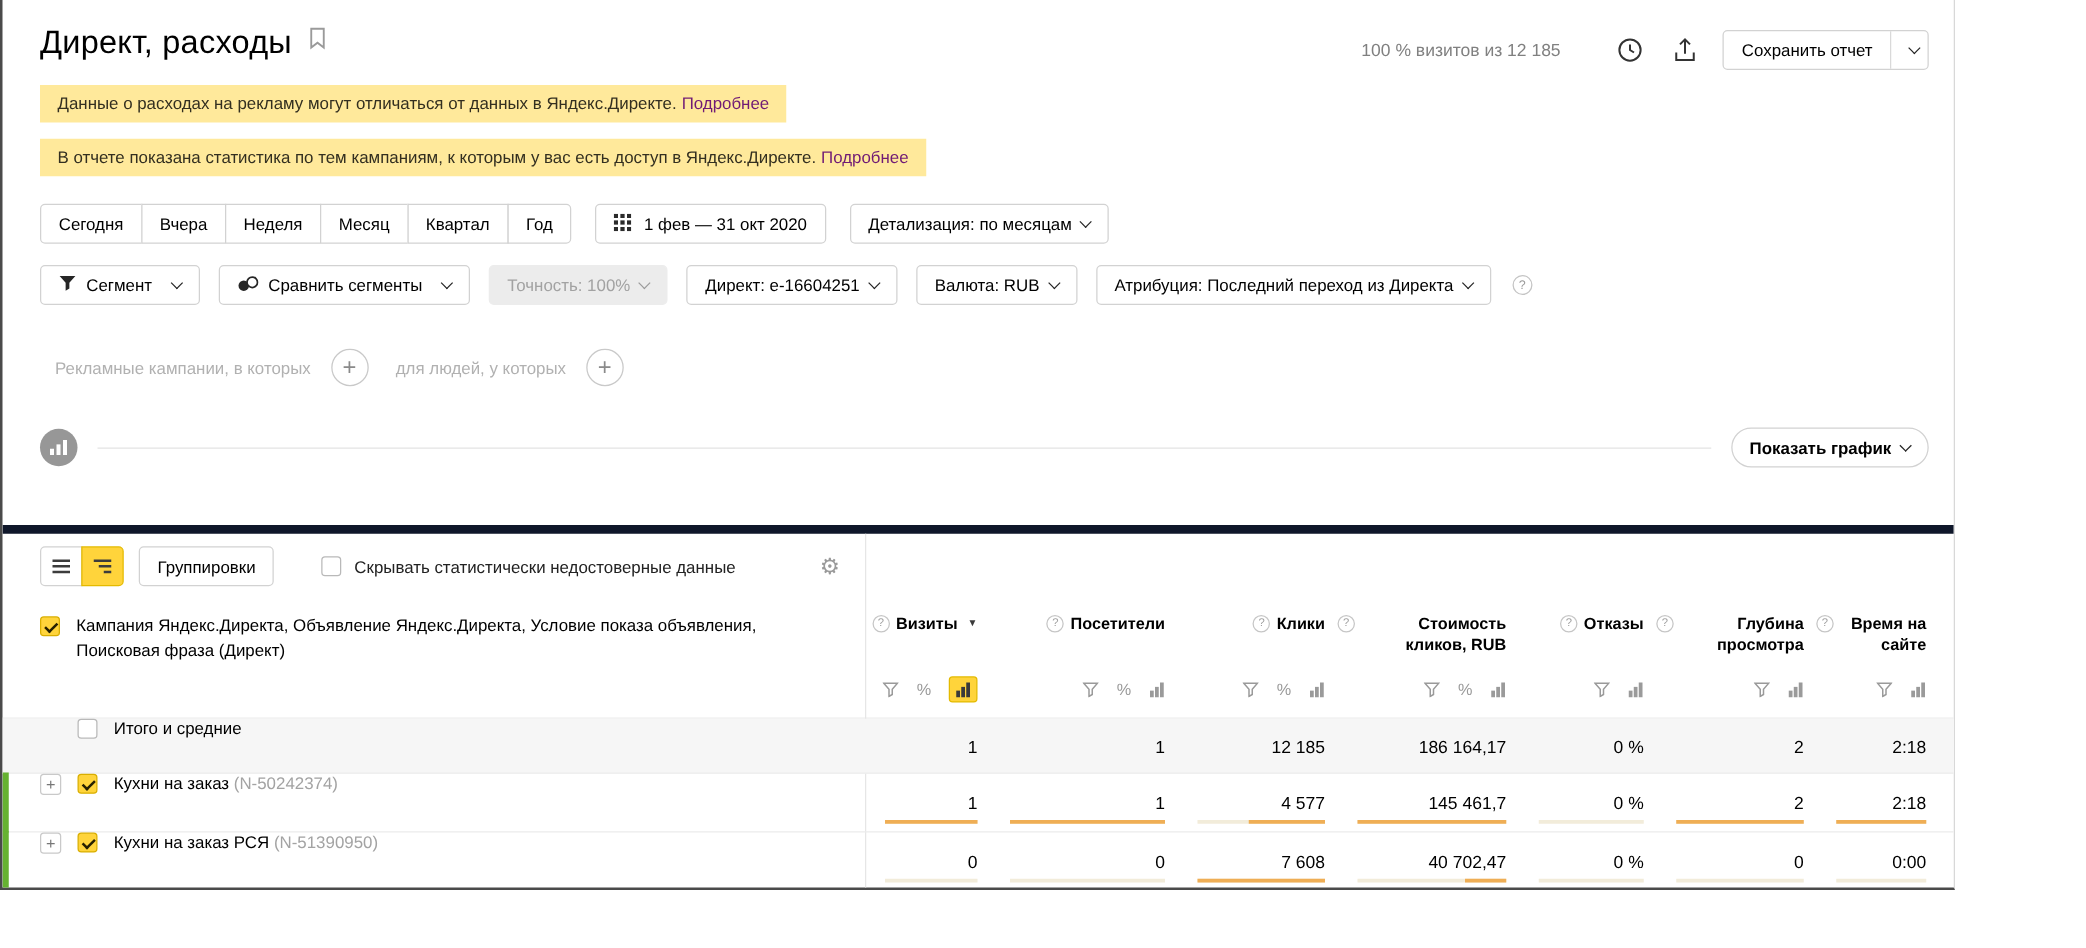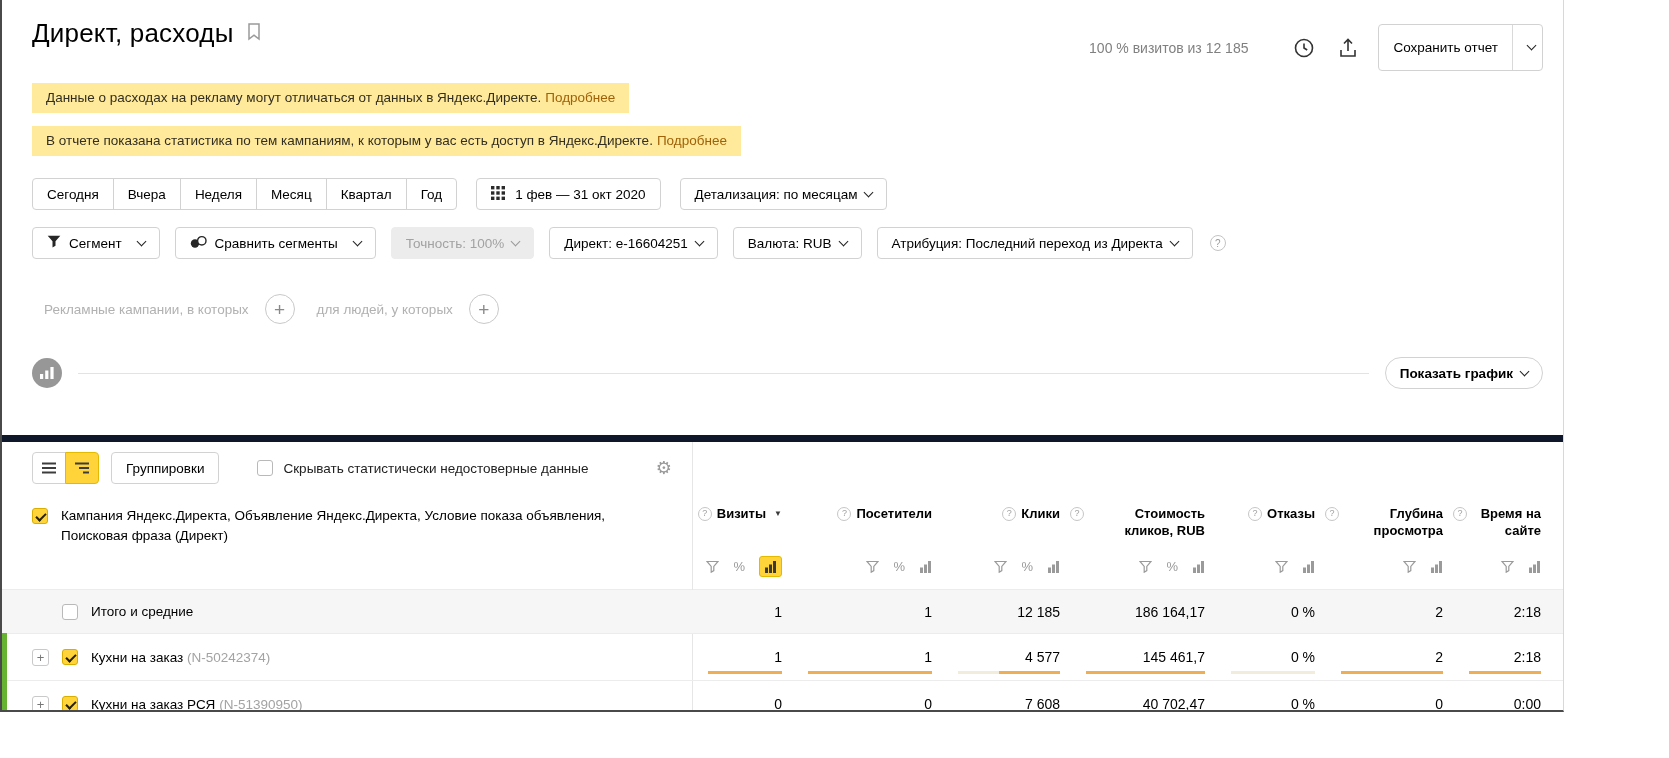--- a/index.html
+++ b/index.html
@@ -18,29 +18,29 @@
   .page-title { font-size: 26px; font-weight: 400; letter-spacing: .2px; }
   .topbar-right { display: flex; align-items: center; margin-top: 6px; }
   .visits-summary { color: #808080; font-size: 14px; margin-right: 42px; white-space: nowrap; }
   .iconbtn { width: 28px; height: 28px; display: flex; align-items: center; justify-content: center; margin-right: 16px; cursor: pointer; background: none; border: none; }
   .btn {
     display: inline-flex; align-items: center; height: 32px; padding: 0 14px;
     background: #fff; border: 1px solid #d2d2d2; border-radius: 4px;
     font-size: 13.5px; color: #000; cursor: pointer; white-space: nowrap;
     font-family: inherit;
   }
-  .btn-split { display: inline-flex; align-items: stretch; border: 1px solid #d2d2d2; border-radius: 4px; background: #fff; cursor: pointer; height: 47px; }
+  .btn-split { display: inline-flex; align-items: stretch; border: 1px solid #d2d2d2; border-radius: 4px; background: #fff; cursor: pointer; height: 32px; }
   .btn-split .main { display: flex; align-items: center; padding: 0 14px; font-size: 13.5px; }
   .btn-split .arrow { display: flex; align-items: center; justify-content: center; width: 30px; border-left: 1px solid #d9d9d9; }
   .chev { display: inline-block; width: 7px; height: 7px; border-right: 1.5px solid #222; border-bottom: 1.5px solid #222; transform: rotate(45deg); margin-left: 8px; position: relative; top: -2px; }
   .chev.gray { border-color: #9a9a9a; }
   
   .notice { display: table; margin: 12px 0 13px 30px; background: #ffe99b; padding: 7px 14px 8px; font-size: 13.5px; color: #332f20; }
   .notice + .notice { margin-top: 0; }
-  .notice a { color: #a16207; text-decoration: none; margin-left: 4px; cursor: pointer; }
+  .notice a { color: #701a75; text-decoration: none; margin-left: 4px; cursor: pointer; }
   
   .period-row { display: flex; margin: 22px 0 0 30px; gap: 19px; align-items: center; }
   .seg { display: inline-flex; }
   .seg .btn { border-radius: 0; margin-left: -1px; position: relative; }
   .seg .btn:first-child { border-radius: 4px 0 0 4px; margin-left: 0; }
   .seg .btn:last-child { border-radius: 0 4px 4px 0; }
   .date-btn { gap: 10px; }
   
   .filters-row { display: flex; margin: 17px 0 0 30px; gap: 15px; align-items: center; }
   .btn.with-ico { gap: 8px; }
@@ -82,21 +82,21 @@
   .sort-arrow { font-size: 8px; color: #3a3a3a; margin-left: 3px; margin-top: 3px; }
   .hcontrols { padding: 9px 0 12px; border-bottom: 1px solid #ececec; }
   .ccell { display: flex; justify-content: flex-end; align-items: center; gap: 14px; padding-right: 10px; }
   .ctl { background: none; border: none; cursor: pointer; display: flex; align-items: center; justify-content: center; padding: 0; }
   .pct { color: #9a9a9a; font-size: 13px; }
   .ctl.active { background: #ffd43b; border: 1px solid #e4ba00; border-radius: 3px; padding: 3px 4px; }
   
   .trow { height: 47px; border-bottom: 1px solid #ececec; position: relative; }
   .trow.totals { height: 44px; background: #f6f6f6; }
   .trow.green::before { content: ""; position: absolute; left: 0; top: -1px; bottom: -1px; width: 5px; background: #66b231; }
-  .dimcell { display: flex; align-items: center; gap: 13px; padding-left: 30px; font-size: 13.5px; }
+  .dimcell { display: flex; gap: 13px; padding-left: 30px; font-size: 13.5px; }
   .spacer17 { width: 17px; flex: none; }
   .expand-btn { width: 17px; height: 17px; border: 1px solid #c9c9c9; border-radius: 3px; background: #fff; color: #777; font-size: 13px; line-height: 1; display: flex; align-items: center; justify-content: center; cursor: pointer; flex: none; }
   .row-label { white-space: nowrap; }
   .row-id { color: #a3a3a3; }
   .ncell { position: relative; display: flex; align-items: center; justify-content: flex-end; padding-right: 10px; font-size: 14px; }
   .bar-track { position: absolute; left: 16px; right: 10px; bottom: 6px; height: 3px; background: #f2ecda; }
   .bar-fill { position: absolute; right: 0; top: 0; height: 100%; background: #efae55; }
   a, button { font-family: inherit; }
 </style>
 </head>

